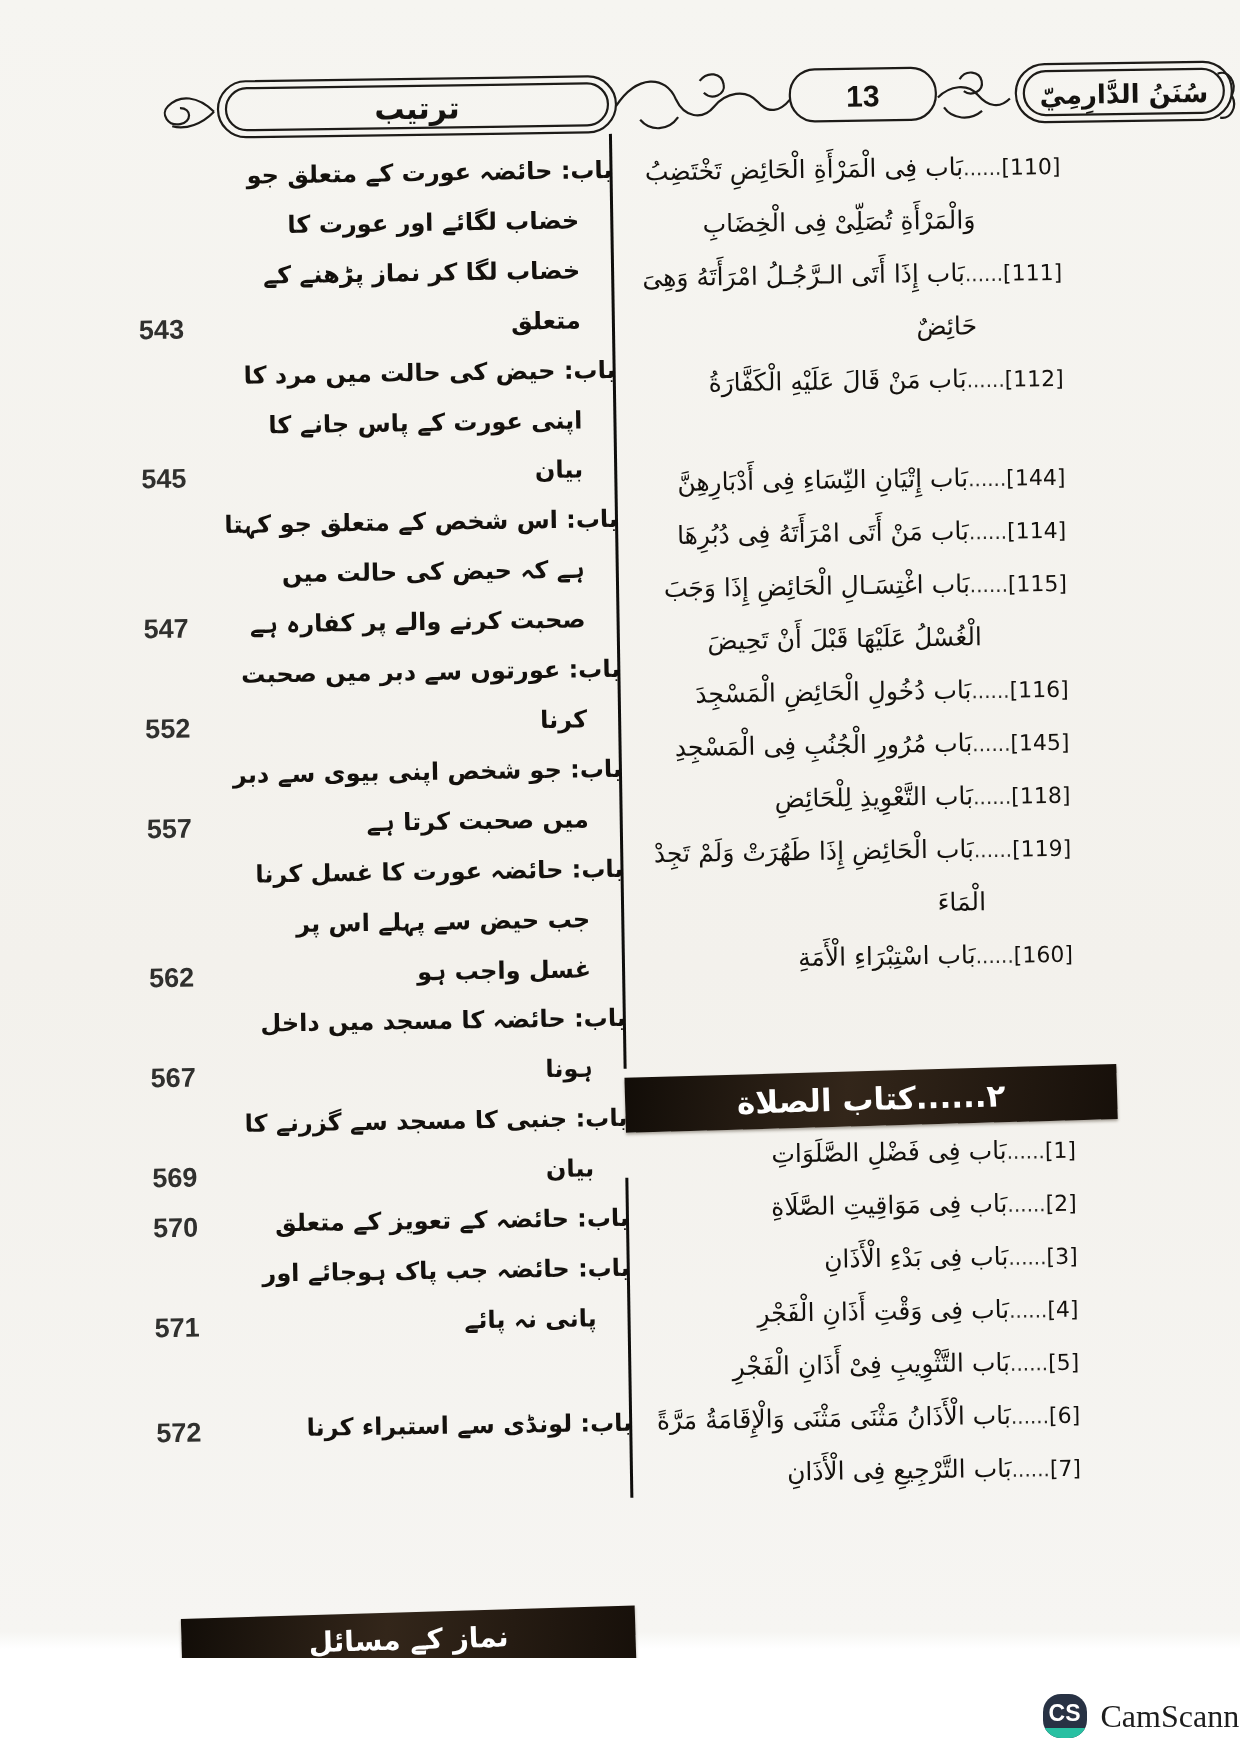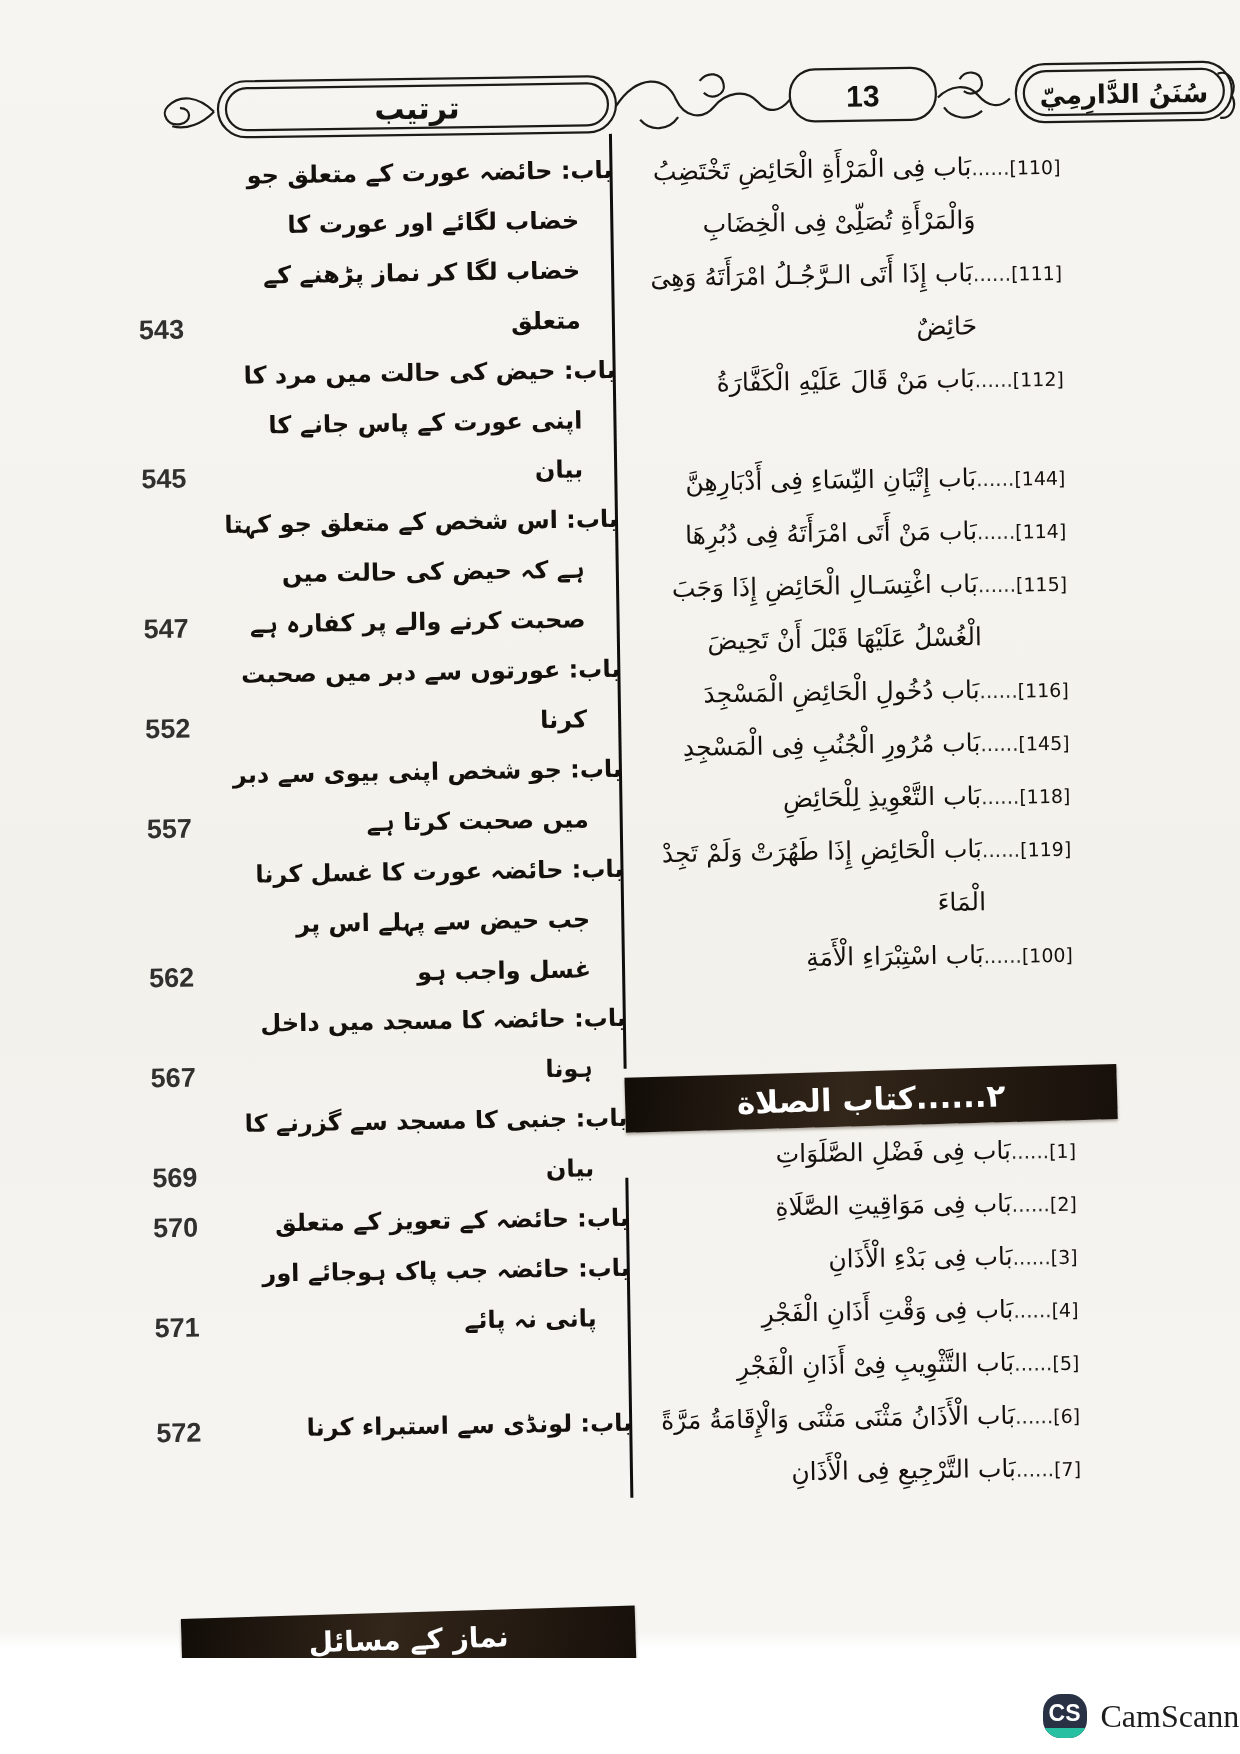--- a/index.html
+++ b/index.html
@@ -15,21 +15,21 @@
   .content{position:absolute;top:146px;left:148px;width:924px;height:1512px;
            direction:rtl;display:flex;align-items:flex-start;transform:rotate(-0.9deg);}
   .divider{position:absolute;left:473px;width:3px;background:#0f0e0c;}
   .divider.seg1{top:-12px;height:935px;}
   .divider.seg2{top:1032px;height:320px;}
   .col-ar{width:448px;flex:none;}
   .col-ur{width:476px;flex:none;}
   
   .a-entry{margin:0;font-size:25px;line-height:2.12;text-align:right;
            padding-right:86px;text-indent:-86px;color:#14110d;}
-  .a-num{direction:ltr;unicode-bidi:isolate;font-size:19px;letter-spacing:1px;}
+  .a-num{direction:ltr;unicode-bidi:isolate;font-size:22px;letter-spacing:1px;}
   .a-dots{font-size:20px;letter-spacing:1px;color:#2a2823;}
   .col-ar .sec1 .a-entry:nth-of-type(4){margin-top:46px;}
   
   .u-row{display:flex;direction:ltr;align-items:flex-end;}
   .u-page{flex:none;width:82px;text-align:left;font-family:"Liberation Sans",sans-serif;
           font-weight:bold;font-size:27px;color:#30302e;padding-bottom:7px;}
   .u-text{flex:1;margin:0;direction:rtl;text-align:right;font-size:24px;font-weight:bold;
           line-height:2.08;color:#14110d;padding-right:34px;text-indent:-34px;}
   .u-bab{font-weight:bold;margin-top:37px;}
   .col-ur .sec1 .u-row:nth-of-type(11){margin-top:55px;}
@@ -110,21 +110,21 @@
           <p class="a-entry"><span class="a-num">[115]</span><span class="a-dots">......</span><span>بَاب اغْتِسَـالِ الْحَائِضِ إِذَا وَجَبَ الْغُسْلُ عَلَيْهَا قَبْلَ أَنْ تَحِيضَ</span></p>
 
           <p class="a-entry"><span class="a-num">[116]</span><span class="a-dots">......</span><span>بَاب دُخُولِ الْحَائِضِ الْمَسْجِدَ</span></p>
 
           <p class="a-entry"><span class="a-num">[145]</span><span class="a-dots">......</span><span>بَاب مُرُورِ الْجُنُبِ فِى الْمَسْجِدِ</span></p>
 
           <p class="a-entry"><span class="a-num">[118]</span><span class="a-dots">......</span><span>بَاب التَّعْوِيذِ لِلْحَائِضِ</span></p>
 
           <p class="a-entry"><span class="a-num">[119]</span><span class="a-dots">......</span><span>بَاب الْحَائِضِ إِذَا طَهُرَتْ وَلَمْ تَجِدْ الْمَاءَ</span></p>
 
-          <p class="a-entry"><span class="a-num">[100]</span><span class="a-dots">......</span><span>بَاب اسْتِبْرَاءِ الْأَمَةِ</span></p>
+          <p class="a-entry"><span class="a-num">[160]</span><span class="a-dots">......</span><span>بَاب اسْتِبْرَاءِ الْأَمَةِ</span></p>
         </div>
 
       <div class="banner banner-ar">۲......کتاب الصلاة</div>
 
       <div class="sec2">
 
           <p class="a-entry"><span class="a-num">[1]</span><span class="a-dots">......</span><span>بَاب فِى فَضْلِ الصَّلَوَاتِ</span></p>
 
           <p class="a-entry"><span class="a-num">[2]</span><span class="a-dots">......</span><span>بَاب فِى مَوَاقِيتِ الصَّلَاةِ</span></p>
 

